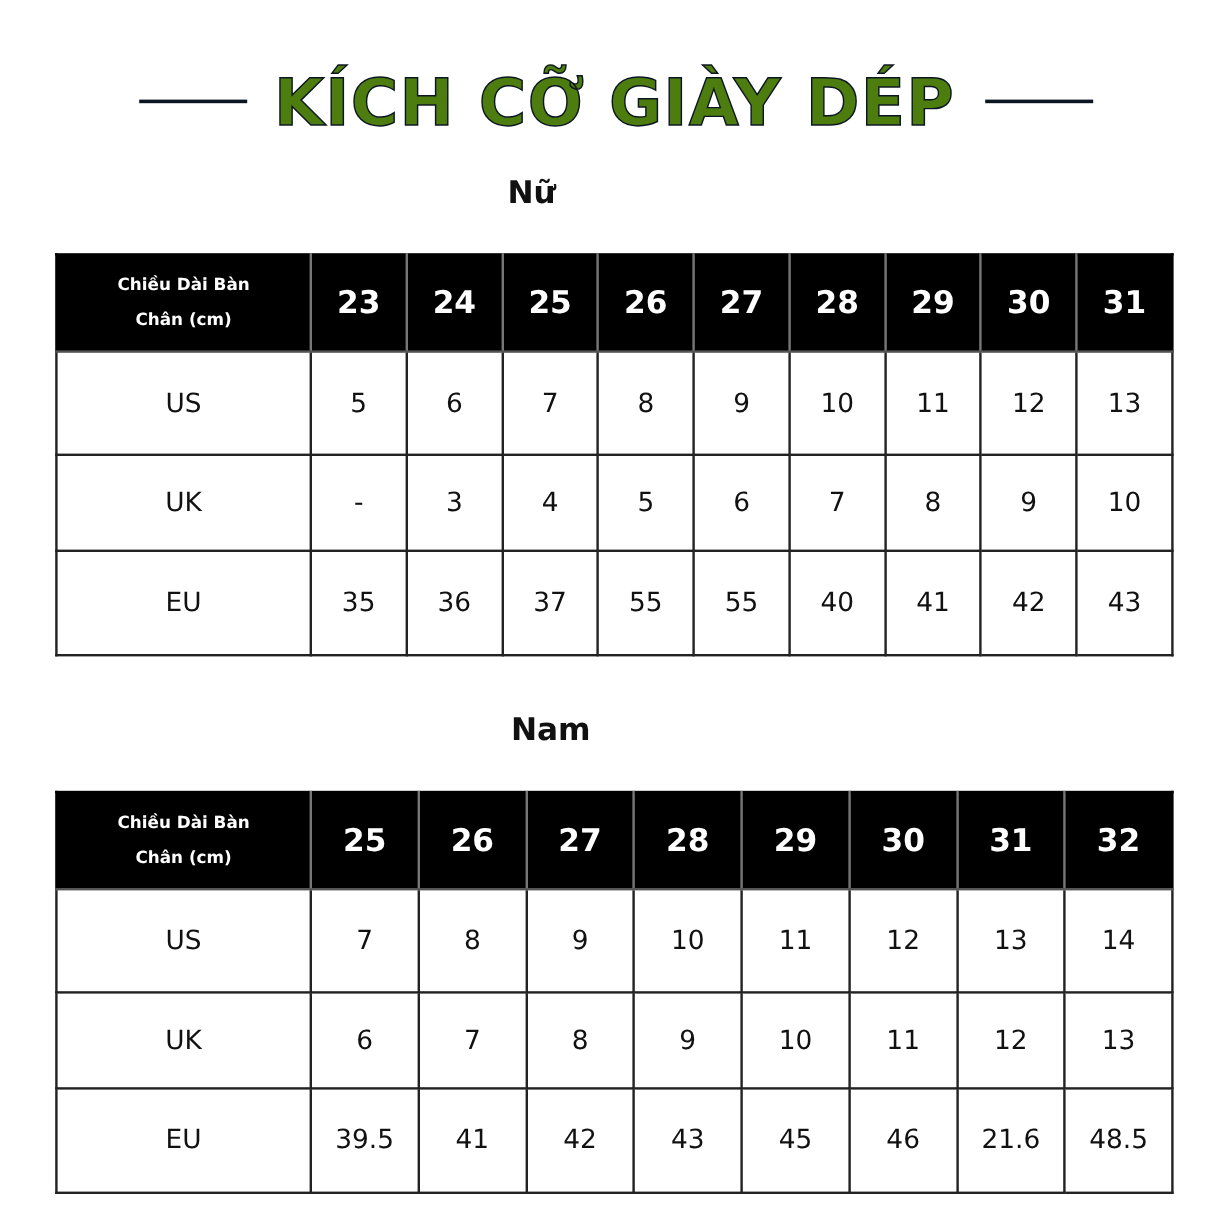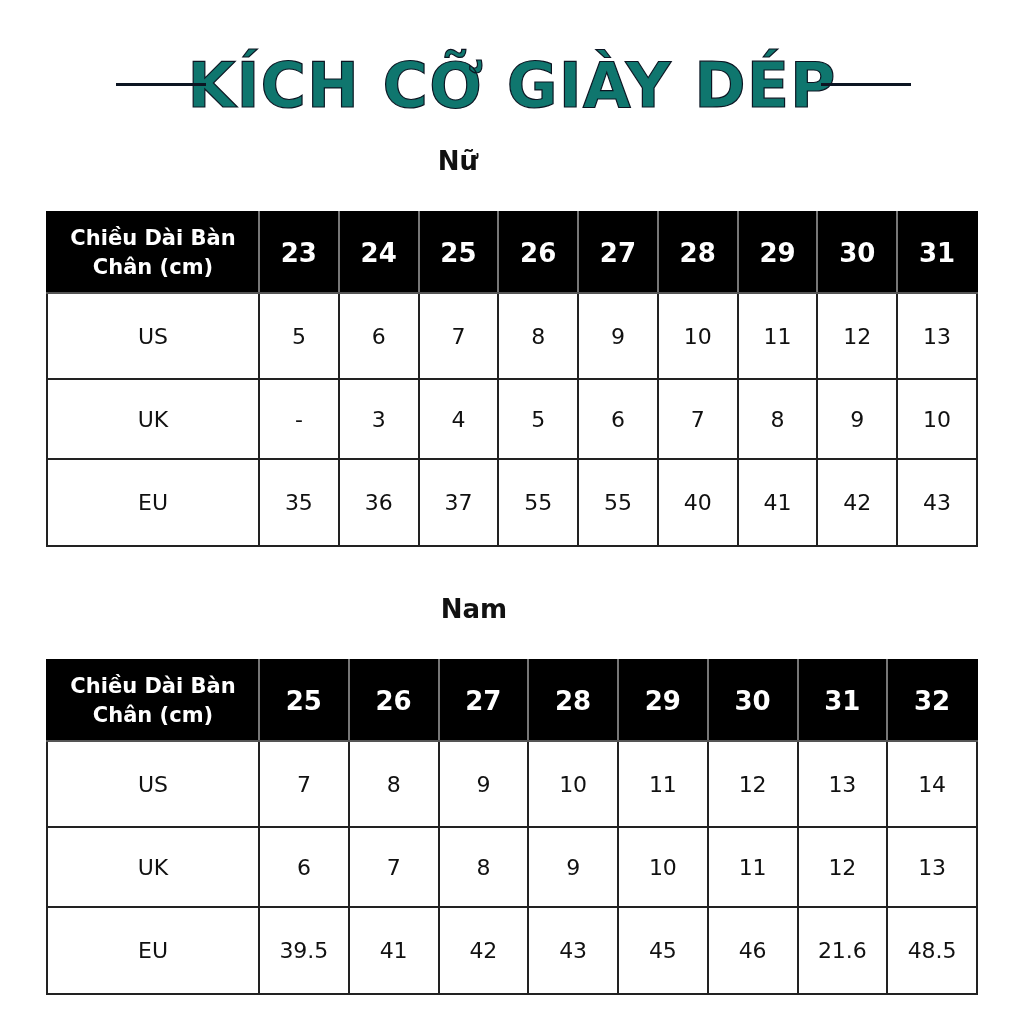--- a/index.html
+++ b/index.html
@@ -7,26 +7,26 @@
     body { font-family: "DejaVu Sans", "Liberation Sans", sans-serif; color: #111; position: relative; }
 
     .title-row {
       position: absolute; left: 0; top: 50px; width: 1024px; height: 70px;
       display: flex; align-items: center; justify-content: center;
     }
     .title-line { position: absolute; top: 33px; height: 3px; background: #0c1522; width: 90px; }
     .title-line.left { left: 116px; }
     .title-line.right { left: 821px; }
     .title {
-      font-family: "DejaVu Sans", sans-serif; font-weight: 900; font-size: 62px;
-      color: #0f766e; letter-spacing: 1px; -webkit-text-stroke: 1.2px #0c1522;
+      font-family: "DejaVu Sans", sans-serif; font-weight: 900; font-size: 54px;
+      color: #4d7c0f; letter-spacing: 1px; -webkit-text-stroke: 1.2px #0c1522;
     }
 
     .subtitle {
-      position: absolute; left: 16px; width: 884px; text-align: center;
+      position: absolute; left: 1px; width: 884px; text-align: center;
       font-size: 26px; font-weight: 600; color: #111;
     }
     .subtitle.nu { top: 146px; }
     .subtitle.nam { top: 594px; margin-left: 16px; }
 
     table.size-table {
       position: absolute; left: 46px; width: 932px;
       border-collapse: collapse; table-layout: fixed;
     }
     table.size-table.nu { top: 211px; }
@@ -35,21 +35,21 @@
     table.size-table td, table.size-table th {
       border: 2px solid #222; text-align: center; vertical-align: middle;
       font-size: 22px; font-weight: 500; color: #111;
     }
     table.size-table th {
       background: #000; color: #fff; font-weight: 600; font-size: 26px;
       border-top: 2px solid #000; border-bottom: 2px solid #555;
       border-left: 2px solid #777; border-right: 2px solid #777;
       height: 81px;
     }
-    table.size-table th.first-col { font-size: 21px; line-height: 29px; border-left: 2px solid #000; }
+    table.size-table th.first-col { font-size: 14px; line-height: 29px; border-left: 2px solid #000; }
     table.size-table th:last-child { border-right: 2px solid #000; }
     table.size-table col.label-col { width: 212px; }
 
     .nu tr.r-us td { height: 86px; }
     .nu tr.r-uk td { height: 80px; }
     .nu tr.r-eu td { height: 87px; }
     .nam tr.r-us td { height: 86px; }
     .nam tr.r-uk td { height: 80px; }
     .nam tr.r-eu td { height: 87px; }
   </style>

